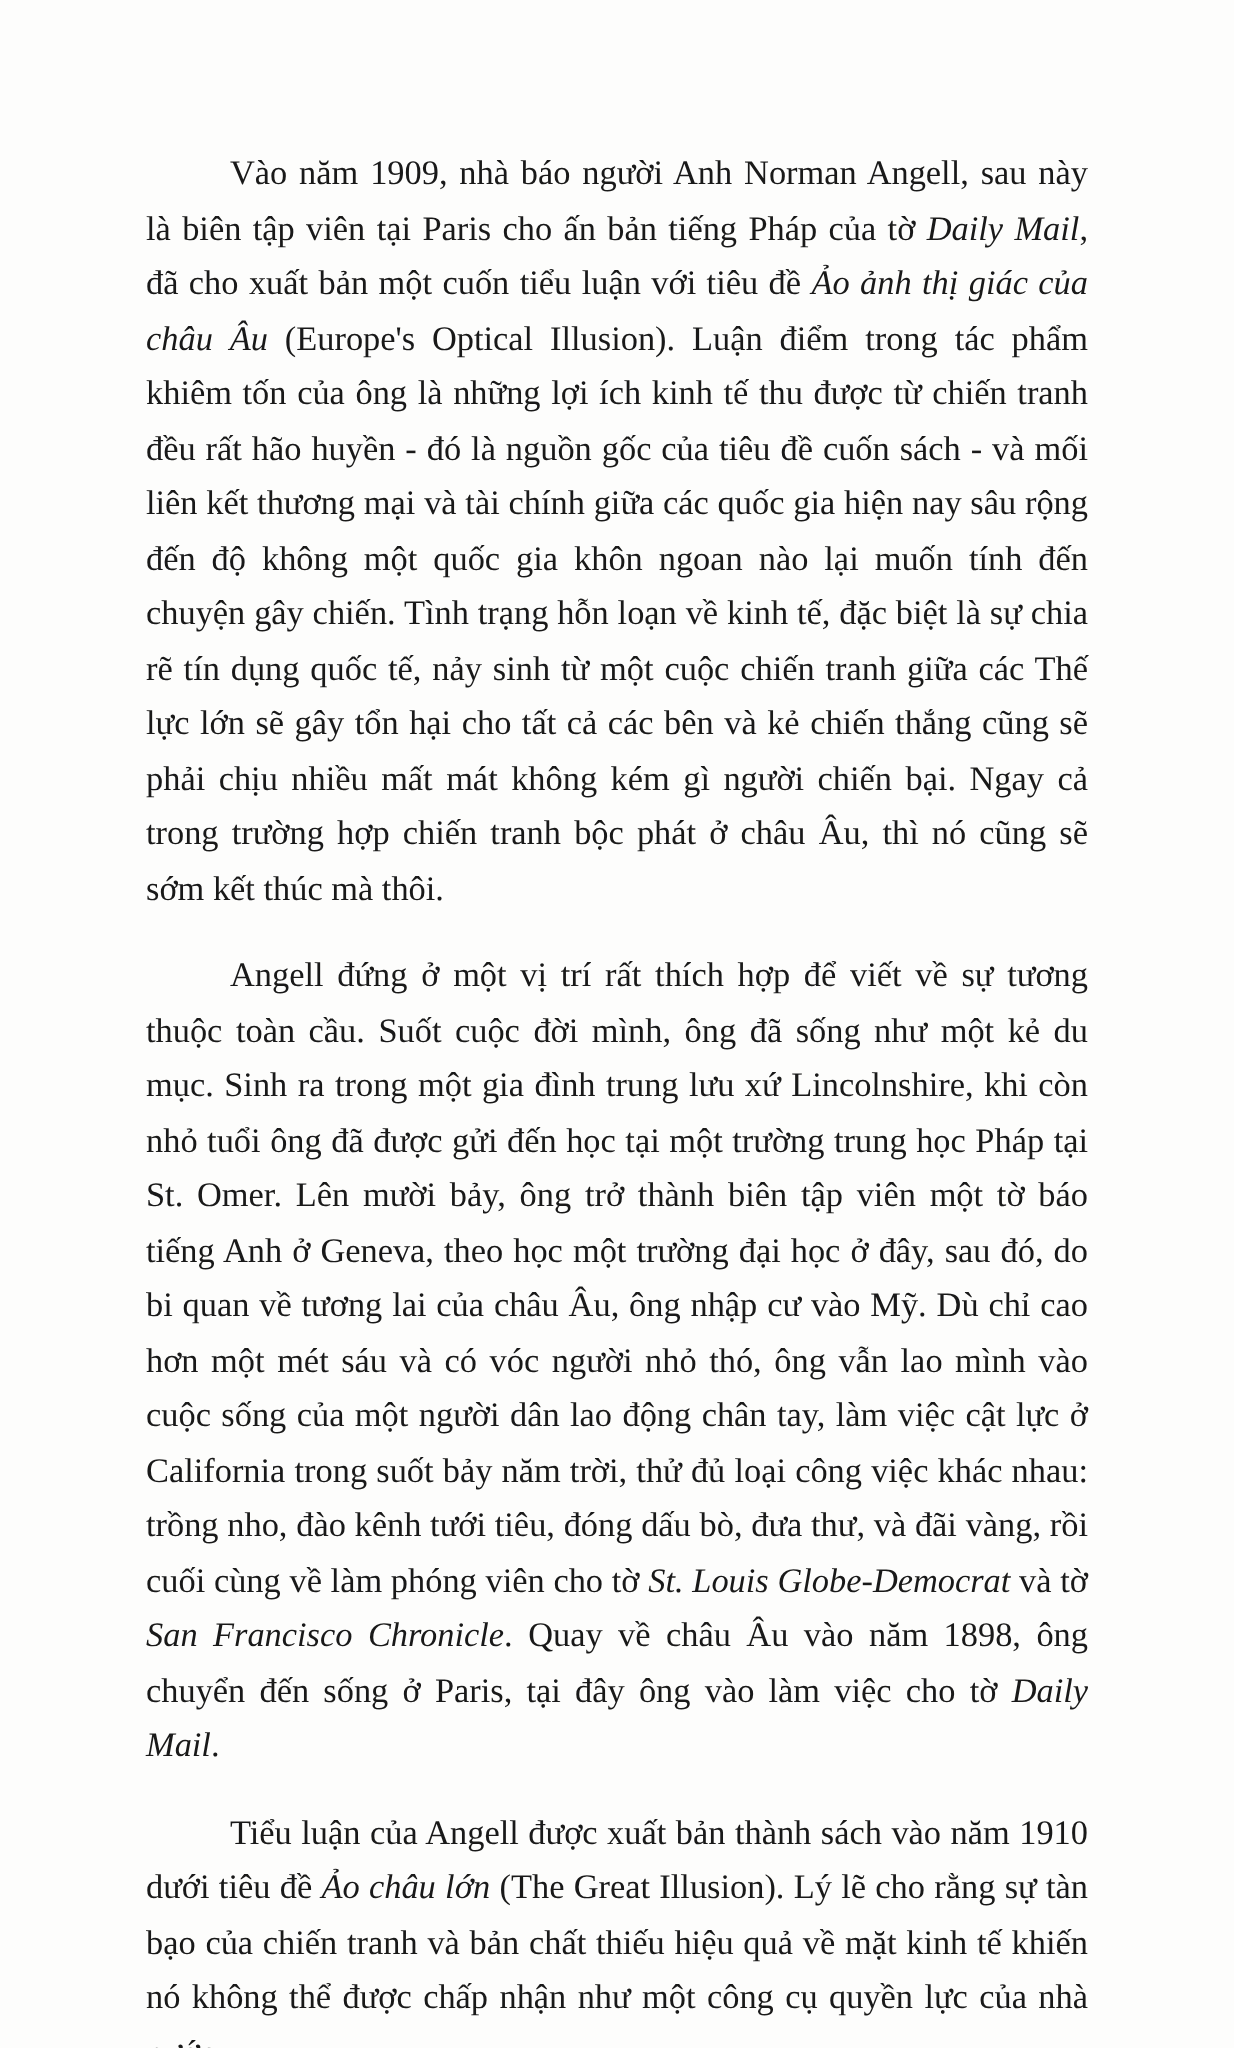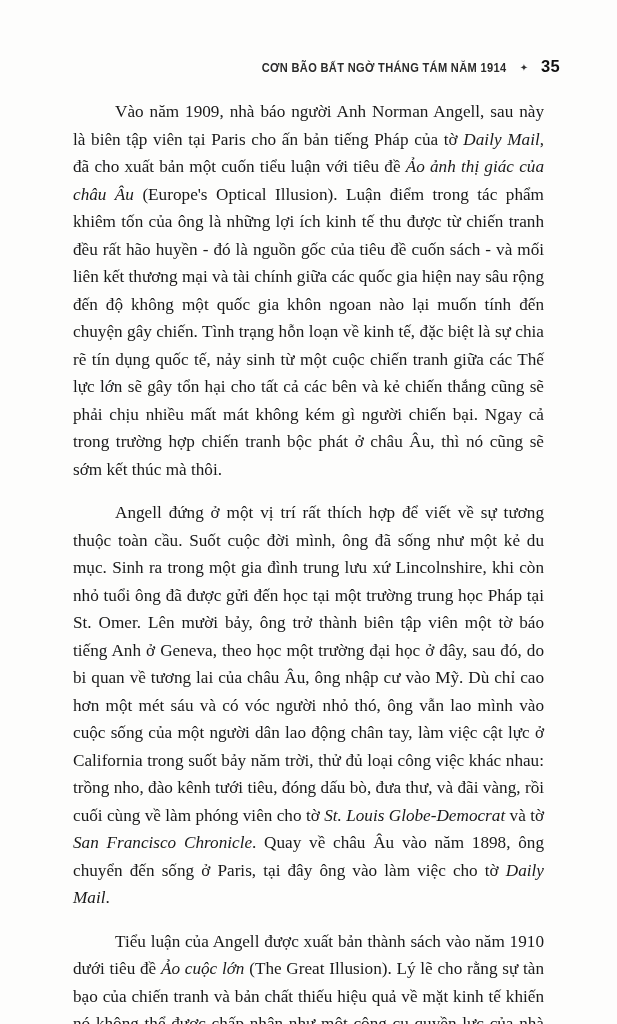--- a/index.html
+++ b/index.html
@@ -58,24 +58,19 @@
     text-indent:42px;
   }
   .body-text em{
     font-style:italic;
   }
 </style>
 </head>
 <body>
 
 <div class="page">
-  <header class="running-head">
-    <span class="head-title">CƠN BÃO BẤT NGỜ THÁNG TÁM NĂM 1914</span>
-    <span class="ornament">✦</span>
-    <span class="page-num">35</span>
-  </header>
 
   <main class="body-text">
       <p class="para"><span>Vào năm 1909, nhà báo người Anh Norman Angell, sau này là biên tập viên tại Paris cho ấn bản tiếng Pháp của tờ </span><em>Daily Mail</em><span>, đã cho xuất bản một cuốn tiểu luận với tiêu đề </span><em>Ảo ảnh thị giác của châu Âu</em><span> (Europe's Optical Illusion). Luận điểm trong tác phẩm khiêm tốn của ông là những lợi ích kinh tế thu được từ chiến tranh đều rất hão huyền - đó là nguồn gốc của tiêu đề cuốn sách - và mối liên kết thương mại và tài chính giữa các quốc gia hiện nay sâu rộng đến độ không một quốc gia khôn ngoan nào lại muốn tính đến chuyện gây chiến. Tình trạng hỗn loạn về kinh tế, đặc biệt là sự chia rẽ tín dụng quốc tế, nảy sinh từ một cuộc chiến tranh giữa các Thế lực lớn sẽ gây tổn hại cho tất cả các bên và kẻ chiến thắng cũng sẽ phải chịu nhiều mất mát không kém gì người chiến bại. Ngay cả trong trường hợp chiến tranh bộc phát ở châu Âu, thì nó cũng sẽ sớm kết thúc mà thôi.</span></p>
       <p class="para"><span>Angell đứng ở một vị trí rất thích hợp để viết về sự tương thuộc toàn cầu. Suốt cuộc đời mình, ông đã sống như một kẻ du mục. Sinh ra trong một gia đình trung lưu xứ Lincolnshire, khi còn nhỏ tuổi ông đã được gửi đến học tại một trường trung học Pháp tại St. Omer. Lên mười bảy, ông trở thành biên tập viên một tờ báo tiếng Anh ở Geneva, theo học một trường đại học ở đây, sau đó, do bi quan về tương lai của châu Âu, ông nhập cư vào Mỹ. Dù chỉ cao hơn một mét sáu và có vóc người nhỏ thó, ông vẫn lao mình vào cuộc sống của một người dân lao động chân tay, làm việc cật lực ở California trong suốt bảy năm trời, thử đủ loại công việc khác nhau: trồng nho, đào kênh tưới tiêu, đóng dấu bò, đưa thư, và đãi vàng, rồi cuối cùng về làm phóng viên cho tờ </span><em>St. Louis Globe-Democrat</em><span> và tờ </span><em>San Francisco Chronicle</em><span>. Quay về châu Âu vào năm 1898, ông chuyển đến sống ở Paris, tại đây ông vào làm việc cho tờ </span><em>Daily Mail</em><span>.</span></p>
-      <p class="para"><span>Tiểu luận của Angell được xuất bản thành sách vào năm 1910 dưới tiêu đề </span><em>Ảo cuộc lớn</em><span> (The Great Illusion). Lý lẽ cho rằng sự tàn bạo của chiến tranh và bản chất thiếu hiệu quả về mặt kinh tế khiến nó không thể được chấp nhận như một công cụ quyền lực của nhà nước</span></p>
+      <p class="para"><span>Tiểu luận của Angell được xuất bản thành sách vào năm 1910 dưới tiêu đề </span><em>Ảo châu lớn</em><span> (The Great Illusion). Lý lẽ cho rằng sự tàn bạo của chiến tranh và bản chất thiếu hiệu quả về mặt kinh tế khiến nó không thể được chấp nhận như một công cụ quyền lực của nhà nước</span></p>
     </main>
 </div>
 
 </body></html>

